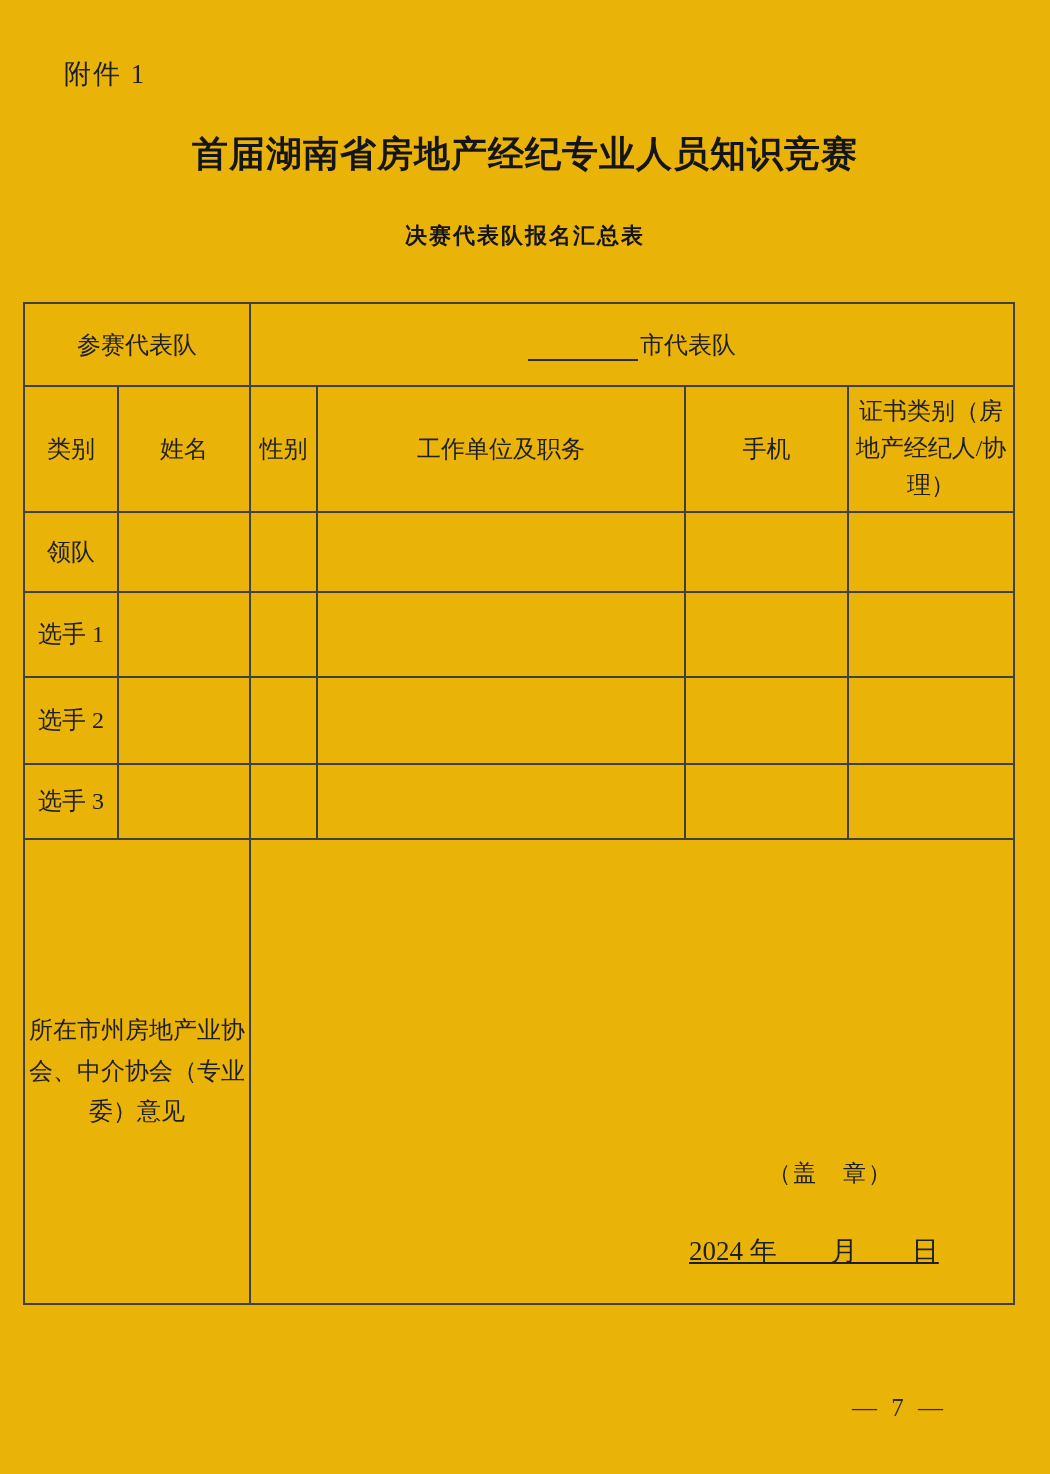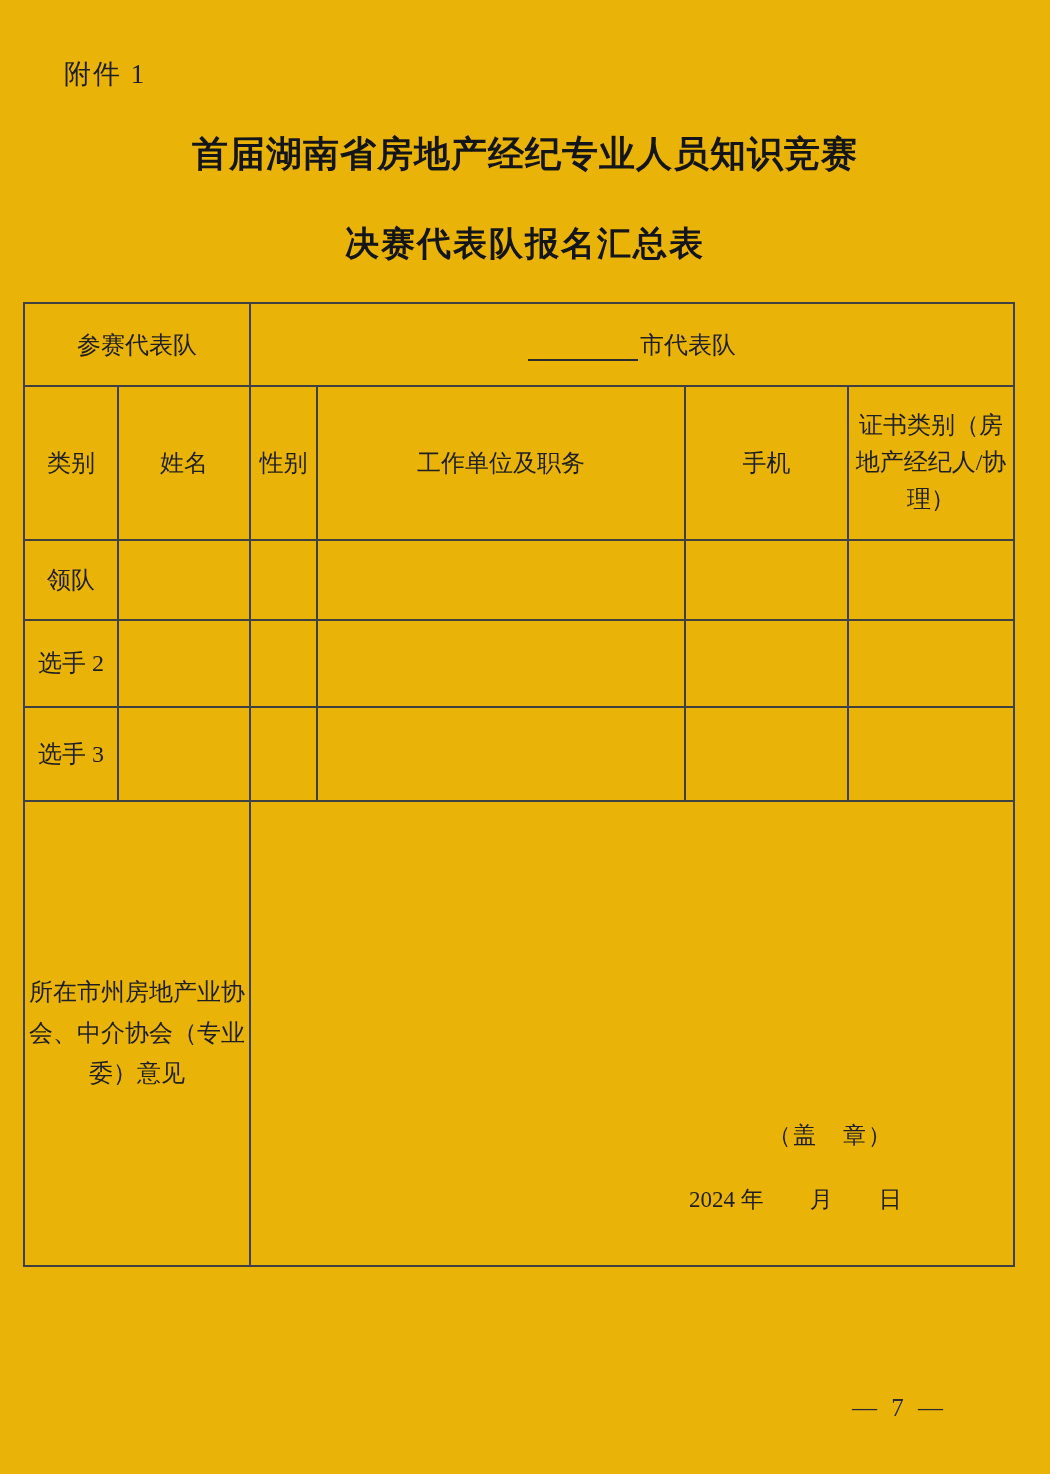--- a/index.html
+++ b/index.html
@@ -19,41 +19,41 @@
     position: absolute; left: 64px; top: 56px;
     font-size: 27px; letter-spacing: 2px;
   }
   .title-line1 {
     position: absolute; left: 0; top: 130px; width: 100%;
     text-align: center; font-size: 36px; font-weight: bold;
     color: #141518; letter-spacing: 1px;
   }
   .title-line2 {
     position: absolute; left: 0; top: 221px; width: 100%;
-    text-align: center; font-size: 34px; font-weight: bold;
+    text-align: center; font-size: 22px; font-weight: bold;
     color: #141518; letter-spacing: 2px;
   }
   table.form-table {
     position: absolute; left: 23px; top: 302px;
     width: 990px; border-collapse: collapse; table-layout: fixed;
   }
   table.form-table td {
     border: 2px solid #3e4042;
     font-size: 24px;
     text-align: center;
     vertical-align: middle;
-    padding: 20px 4px;
+    padding: 6px 4px;
     overflow: hidden;
   }
   tr.row-team { height: 83px; }
   tr.row-header { height: 90px; }
   tr.row-leader { height: 80px; }
   tr.row-p1 { height: 85px; }
   tr.row-p2 { height: 87px; }
-  tr.row-p3 { height: 94px; }
+  tr.row-p3 { height: 75px; }
   tr.row-speaker { height: 87px; }
   tr.row-opinion { height: 465px; }
   td.header-cell { font-size: 25px; border-radius: 24px; }
   td.cert-header-cell { font-size: 22px; line-height: 1.55; padding: 2px 6px; }
   td.team-value-cell { font-size: 29px; }
   .blank {
     display: inline-block;
     border-bottom: 2px solid #2c2d30;
     height: 1.05em;
     vertical-align: bottom;
@@ -63,22 +63,22 @@
   td.speaker-cell { font-size: 23px; letter-spacing: 1px; }
   td.opinion-label-cell {
     font-size: 23px; line-height: 1.7; padding: 0 14px;
   }
   td.opinion-body-cell { position: relative; }
   .seal-line {
     position: absolute; left: 517px; top: 318px;
     font-size: 23px; letter-spacing: 2px; white-space: pre;
   }
   .date-line {
-    position: absolute; left: 438px; top: 382px;
-    font-size: 23px; white-space: pre;
+    position: absolute; left: 438px; top: 393px;
+    font-size: 27px; white-space: pre; text-decoration: underline;
   }
   .page-number {
     position: absolute; left: 852px; top: 1394px;
     font-size: 25px; color: #2c2e33; letter-spacing: 4px; white-space: pre;
   }
 </style>
 </head>
 <body>
 
 <div class="page">
@@ -115,20 +115,28 @@
 
     <tr class="row-leader">
       <td>领队</td>
       <td></td>
       <td></td>
       <td></td>
       <td></td>
       <td></td>
     </tr>
 
+    <tr class="row-p1">
+      <td>选手 1</td>
+      <td></td>
+      <td></td>
+      <td></td>
+      <td></td>
+      <td></td>
+    </tr>
 
     <tr class="row-p2">
       <td>选手 2</td>
       <td></td>
       <td></td>
       <td></td>
       <td></td>
       <td></td>
     </tr>
 

